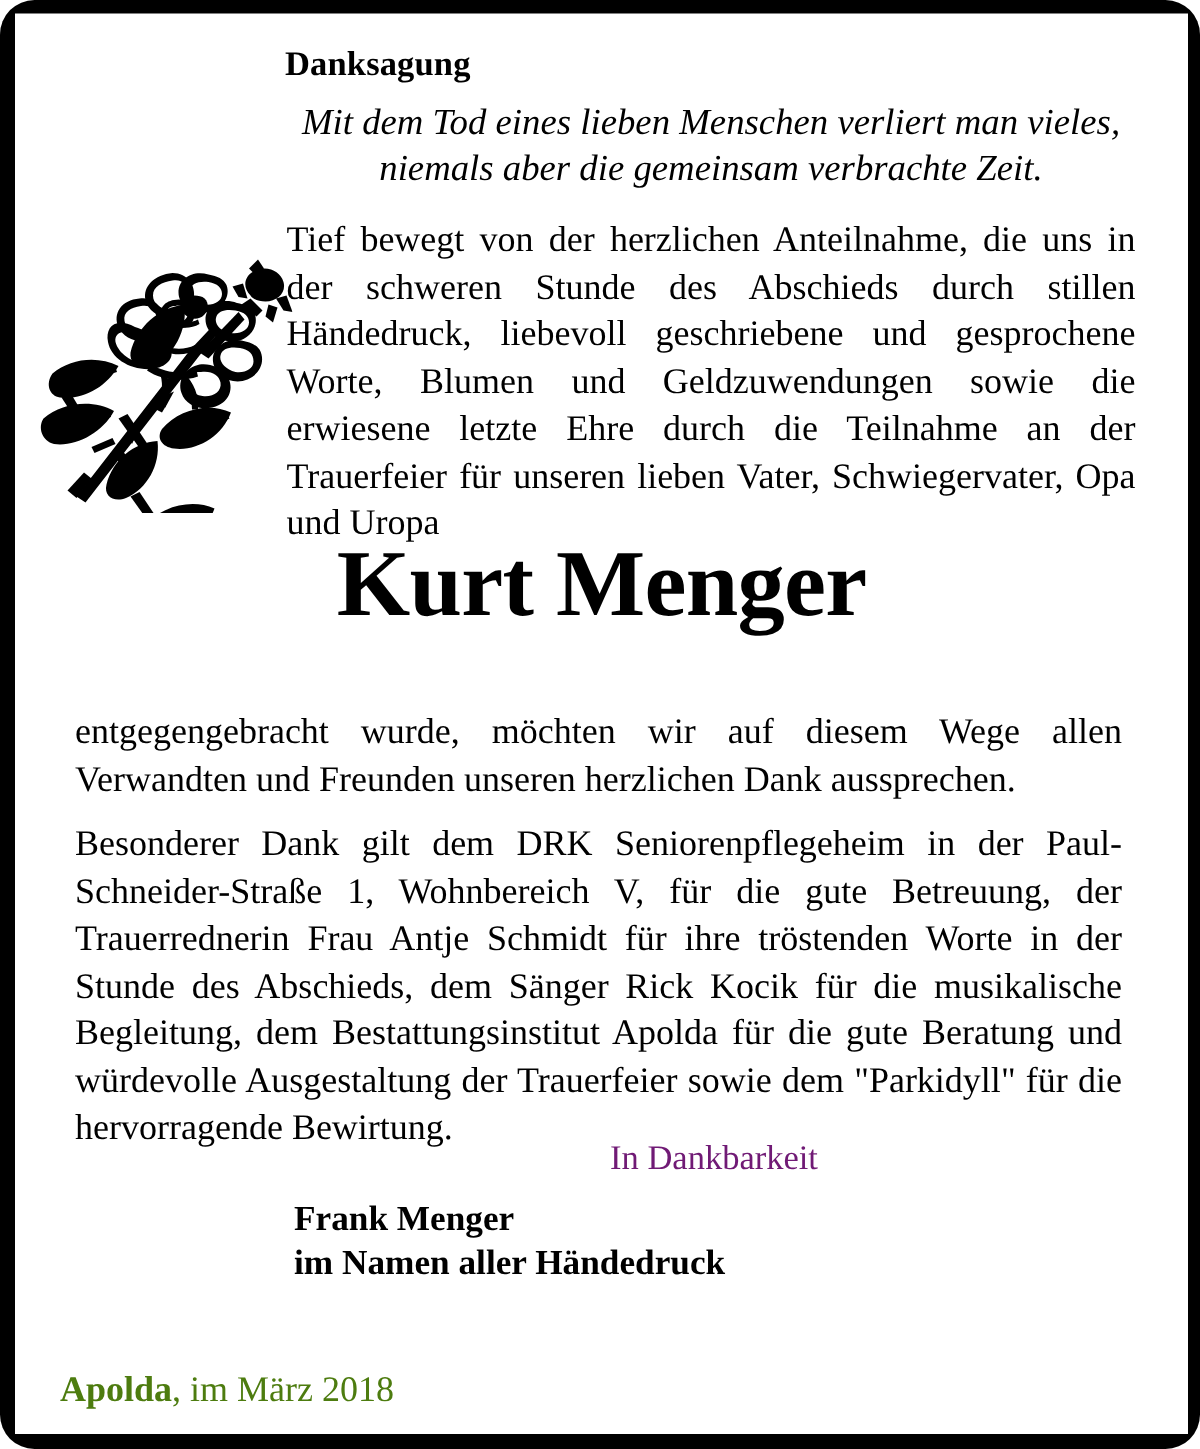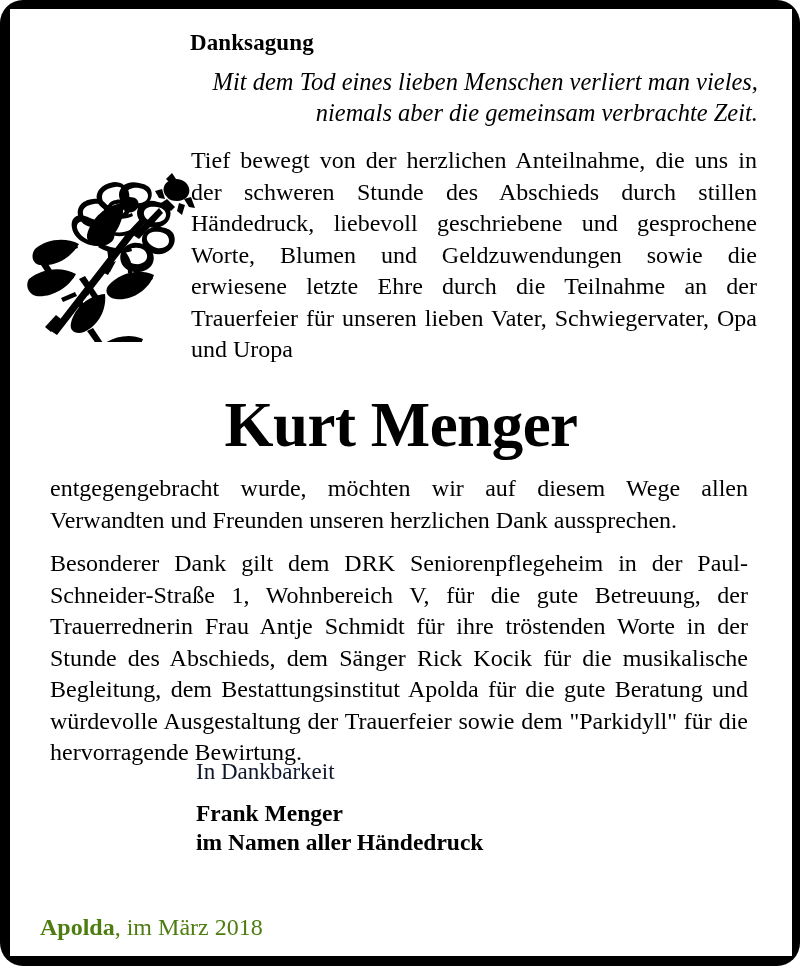--- a/index.html
+++ b/index.html
@@ -52,35 +52,35 @@
     letter-spacing: 0.1px;
     color: #000;
     margin: 0 0 9px 0;
   }
   .motto {
     font-style: italic;
     font-size: 24.5px;
     line-height: 31px;
     color: #000;
     margin: 0 0 17px 0;
-    text-align: right;
+    text-align: center;
   }
   .para-top {
     font-size: 24px;
     line-height: 31.5px;
     color: #000;
     text-align: justify;
     margin: 1px;
   }
 
   
   .name {
     position: absolute;
     left: 30px;
-    top: 380px;
+    top: 344px;
     width: 722px;
     text-align: center;
     font-weight: bold;
     font-size: 63px;
     line-height: 72px;
     letter-spacing: -0.5px;
     color: #000;
   }
 
   
@@ -102,22 +102,23 @@
   
   .closing {
     position: absolute;
     left: 186px;
     top: 748px;
     width: 560px;
   }
   .closing .grat {
     font-size: 23px;
     line-height: 29px;
-    color: #0f172a;
+    color: #701a75;
     margin: 0 0 13px 0;
+    text-align: center;
   }
   .closing .signer {
     font-weight: bold;
     font-size: 23.5px;
     line-height: 29px;
     color: #000;
     margin: 0;
   }
 
   

